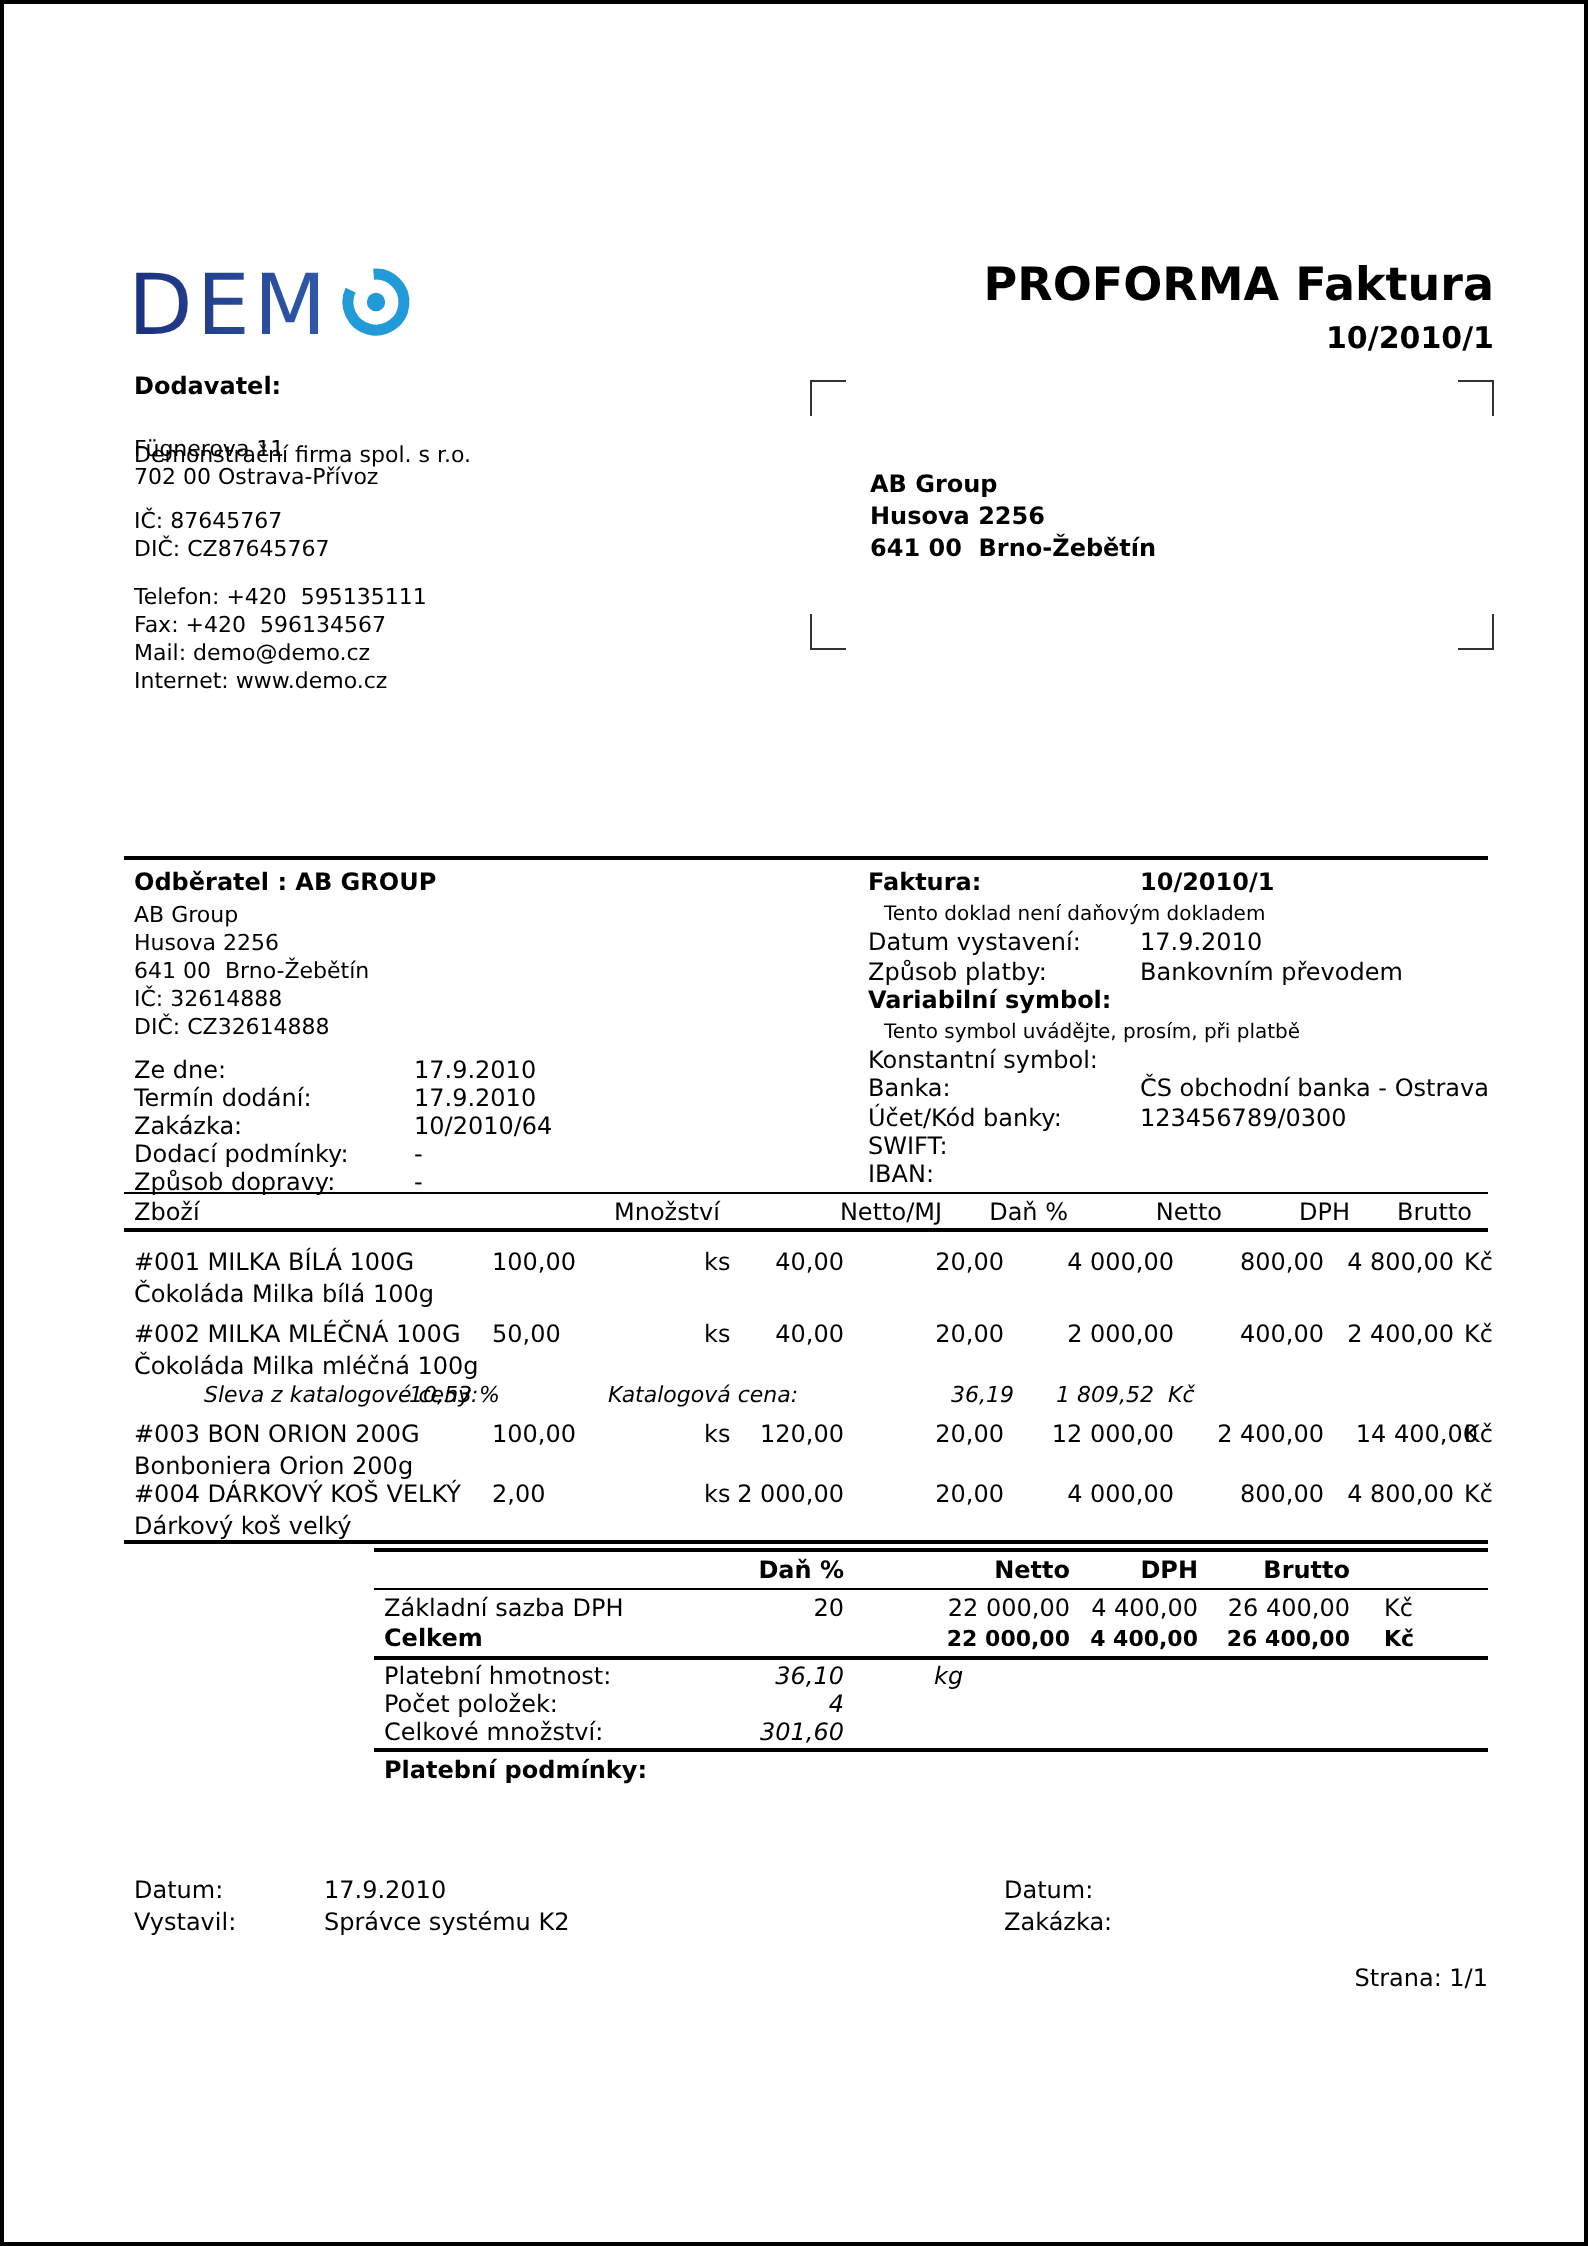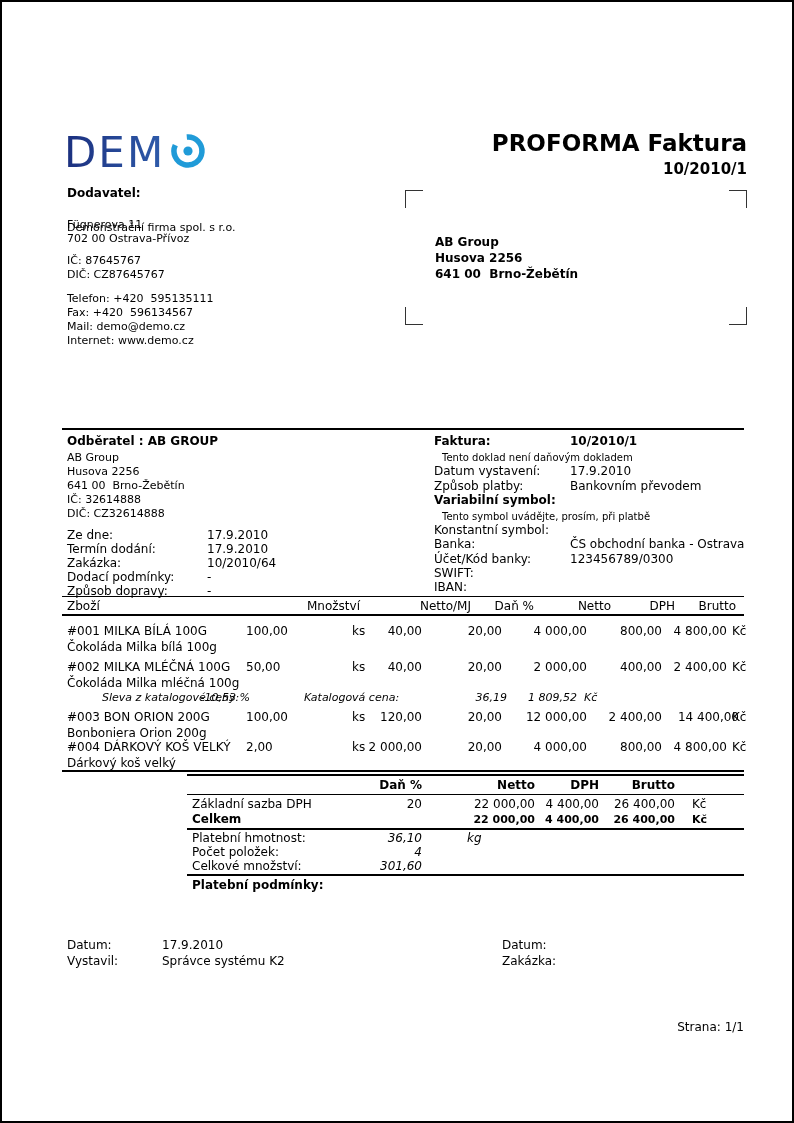--- a/index.html
+++ b/index.html
@@ -246,15 +246,15 @@
 
   <div class="t b g-label" style="top:876px;">Platební podmínky:</div>
 
   <div class="t" style="left:65px;top:936px;">Datum:</div>
   <div class="t" style="left:160px;top:936px;">17.9.2010</div>
   <div class="t" style="left:65px;top:952px;">Vystavil:</div>
   <div class="t" style="left:160px;top:952px;">Správce systému K2</div>
   <div class="t" style="left:500px;top:936px;">Datum:</div>
   <div class="t" style="left:500px;top:952px;">Zakázka:</div>
 
-  <div class="t right" style="left:600px;top:1018px;width:142px;">Strana: 1/1</div>
+  <div class="t right" style="left:600px;top:980px;width:142px;">Strana: 1/1</div>
 
 </div>
 
 </body></html>

